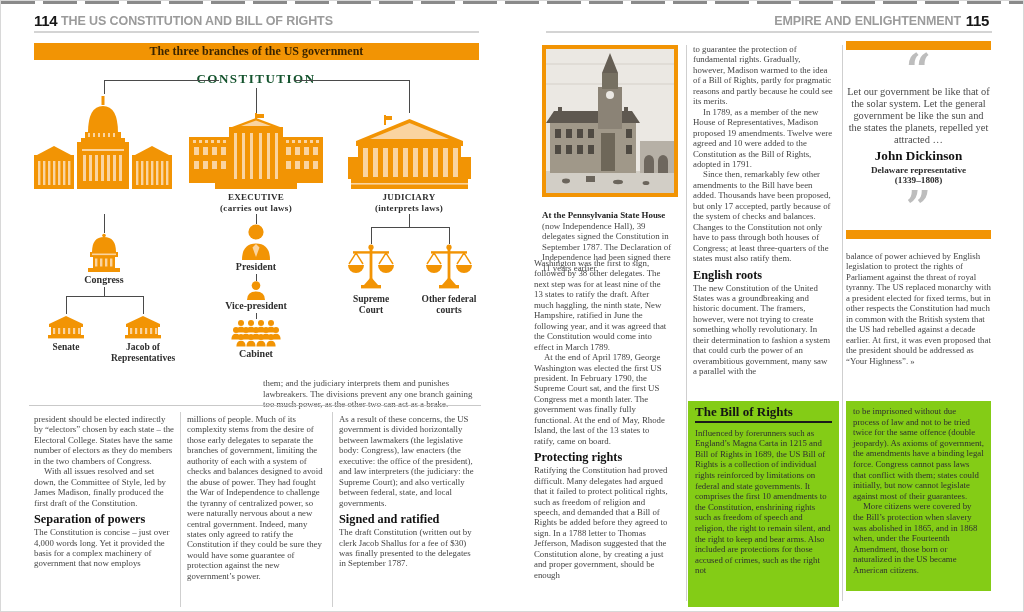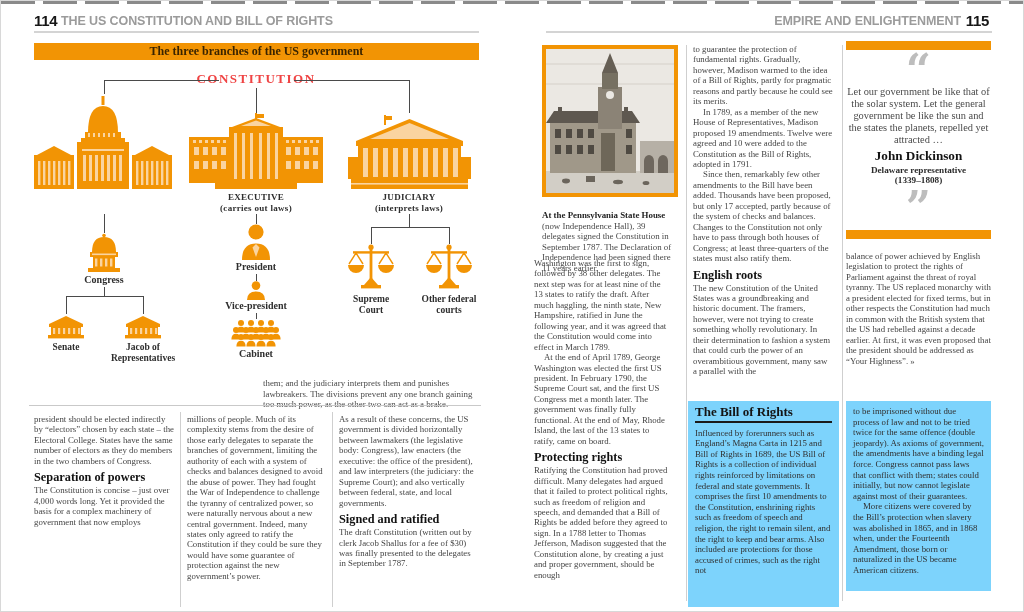--- a/index.html
+++ b/index.html
@@ -11,21 +11,21 @@
   .b{font-weight:bold;color:#232323;}
   
   .hdr-num{font-family:"Liberation Sans",sans-serif;font-weight:bold;font-size:15px;color:#161616;letter-spacing:-0.3px;}
   .hdr-ttl{font-family:"Liberation Sans",sans-serif;font-weight:bold;font-size:12.5px;color:#9b9b9b;letter-spacing:-0.1px;}
   .hdr-rule{height:2px;background:#d4d4d4;}
   
   .diagram{left:28px;top:42px;width:452px;height:326px;}
   .banner{left:5px;top:0;width:445px;height:17px;background:#F29404;text-align:center;
           line-height:17px;font-weight:bold;font-size:12px;color:#3a2400;}
   .root-label{left:157px;top:28px;width:140px;text-align:center;font-weight:bold;font-size:13px;
-              letter-spacing:1.5px;color:#ef4444;}
+              letter-spacing:1.5px;color:#14532d;}
   .hline{height:1px;background:#4a4a4a;}
   .vline{width:1px;background:#4a4a4a;}
   .branch-label{text-align:center;font-weight:bold;font-size:9px;line-height:10.5px;color:#2e2e2e;letter-spacing:0.3px;}
   .node-label{text-align:center;font-weight:bold;font-size:10px;line-height:10.5px;color:#2e2e2e;}
   .small-label{text-align:center;font-weight:bold;font-size:9.5px;line-height:10.5px;color:#2e2e2e;}
   
   .cap{font-size:8.9px;line-height:10.6px;color:#4a4a4a;margin-top:8px;}
   .midrule{left:28px;top:404px;width:452px;height:1px;background:#c9c9c9;}
   
   .body-col{font-size:8.8px;line-height:10.45px;color:#454545;}
@@ -38,21 +38,21 @@
   
   .qbar{left:845px;width:145px;height:9px;background:#F29404;}
   .quote-box{left:845px;top:49px;width:145px;height:180px;display:flex;flex-direction:column;align-items:center;}
   .qmark{font-family:"DejaVu Serif",serif;font-weight:bold;font-size:44px;color:#bdbdbd;height:30px;line-height:42px;}
   .qmark.close{height:34px;line-height:46px;}
   .qtext{font-size:10.4px;line-height:12px;text-align:center;color:#4a4a4a;margin-top:6px;}
   .qauthor{font-size:13.2px;font-weight:bold;color:#141414;margin-top:2px;}
   .qrole{font-size:9.2px;font-weight:bold;color:#2b2b2b;margin-top:1px;}
   .qdates{font-size:9.2px;font-weight:bold;color:#2b2b2b;}
   
-  .tanbox{background:#7dd3fc;box-sizing:border-box;padding:5px 7px;font-size:8.8px;line-height:10.6px;color:#303030;}
+  .tanbox{background:#84cc16;box-sizing:border-box;padding:5px 7px;font-size:8.8px;line-height:10.6px;color:#303030;}
   .tanbox p{margin:0;}
   .tanbox p.ind{text-indent:10px;}
   .tanbox .box-title{font-size:13px;font-weight:bold;color:#141414;border-bottom:2px solid #1a1a1a;
                      padding:1px 0 3px 0;margin-bottom:5px;}
 </style>
 </head>
 <body>
 
 <div class="spread">
   <div class="page-edge"></div>
@@ -328,20 +328,21 @@
     </svg>
     <div class="abs small-label" style="left:312px;top:251px;width:60px;">Supreme Court</div>
     <div class="abs small-label" style="left:385px;top:251px;width:70px;">Other federal courts</div>
   </div>
 
   <div class="abs cap" style="left:262px;top:369px;width:216px;">them; and the judiciary interprets them and punishes lawbreakers. The divisions prevent any one branch gaining too much power, as the other two can act as a brake.</div>
   <div class="abs midrule"></div>
 
   <div class="abs body-col" style="left:33px;top:413px;width:140px;">
     <p>president should be elected indirectly by “electors” chosen by each state – the Electoral College. States have the same number of electors as they do members in the two chambers of Congress.</p>
+    <p class="ind">With all issues resolved and set down, the Committee of Style, led by James Madison, finally produced the first draft of the Constitution.</p>
     <h3>Separation of powers</h3>
     <p>The Constitution is concise – just over 4,000 words long. Yet it provided the basis for a complex machinery of government that now employs</p>
   </div>
   <div class="abs col-div" style="left:179px;top:411px;height:195px;"></div>
   <div class="abs body-col" style="left:186px;top:413px;width:140px;">
     <p>millions of people. Much of its complexity stems from the desire of those early delegates to separate the branches of government, limiting the authority of each with a system of checks and balances designed to avoid the abuse of power. They had fought the War of Independence to challenge the tyranny of centralized power, so were naturally nervous about a new central government. Indeed, many states only agreed to ratify the Constitution if they could be sure they would have some guarantee of protection against the new government’s power.</p>
   </div>
   <div class="abs col-div" style="left:331px;top:411px;height:195px;"></div>
   <div class="abs body-col" style="left:338px;top:413px;width:140px;">
     <p>As a result of these concerns, the US government is divided horizontally between lawmakers (the legislative body: Congress), law enacters (the executive: the office of the president), and law interpreters (the judiciary: the Supreme Court); and also vertically between federal, state, and local governments.</p>

